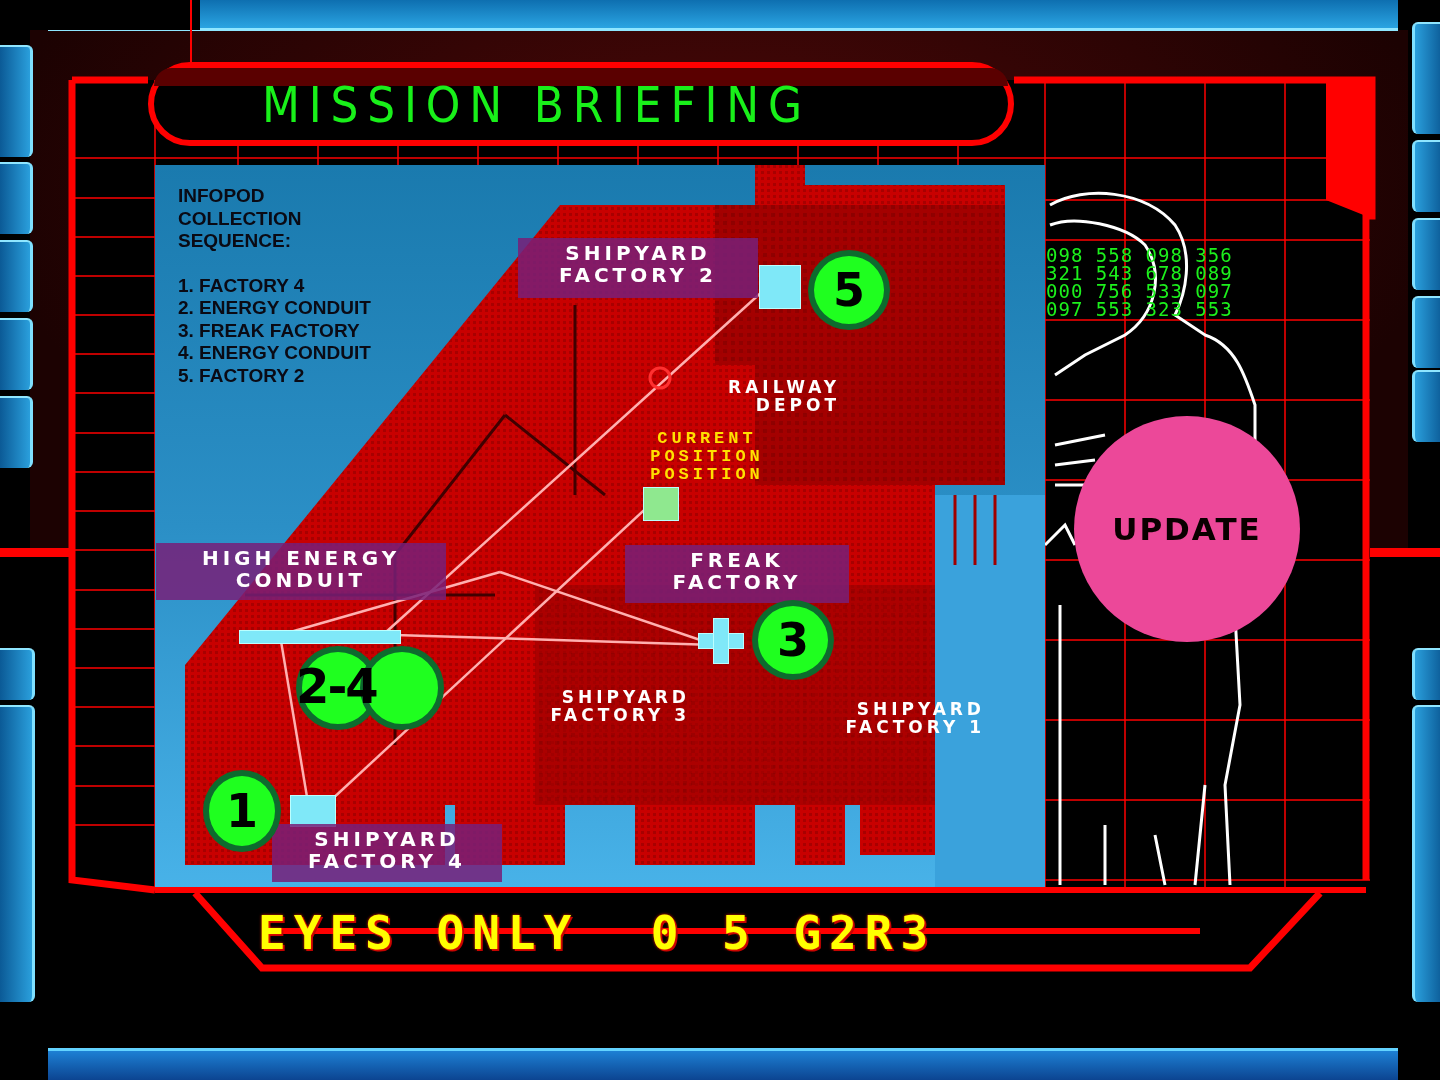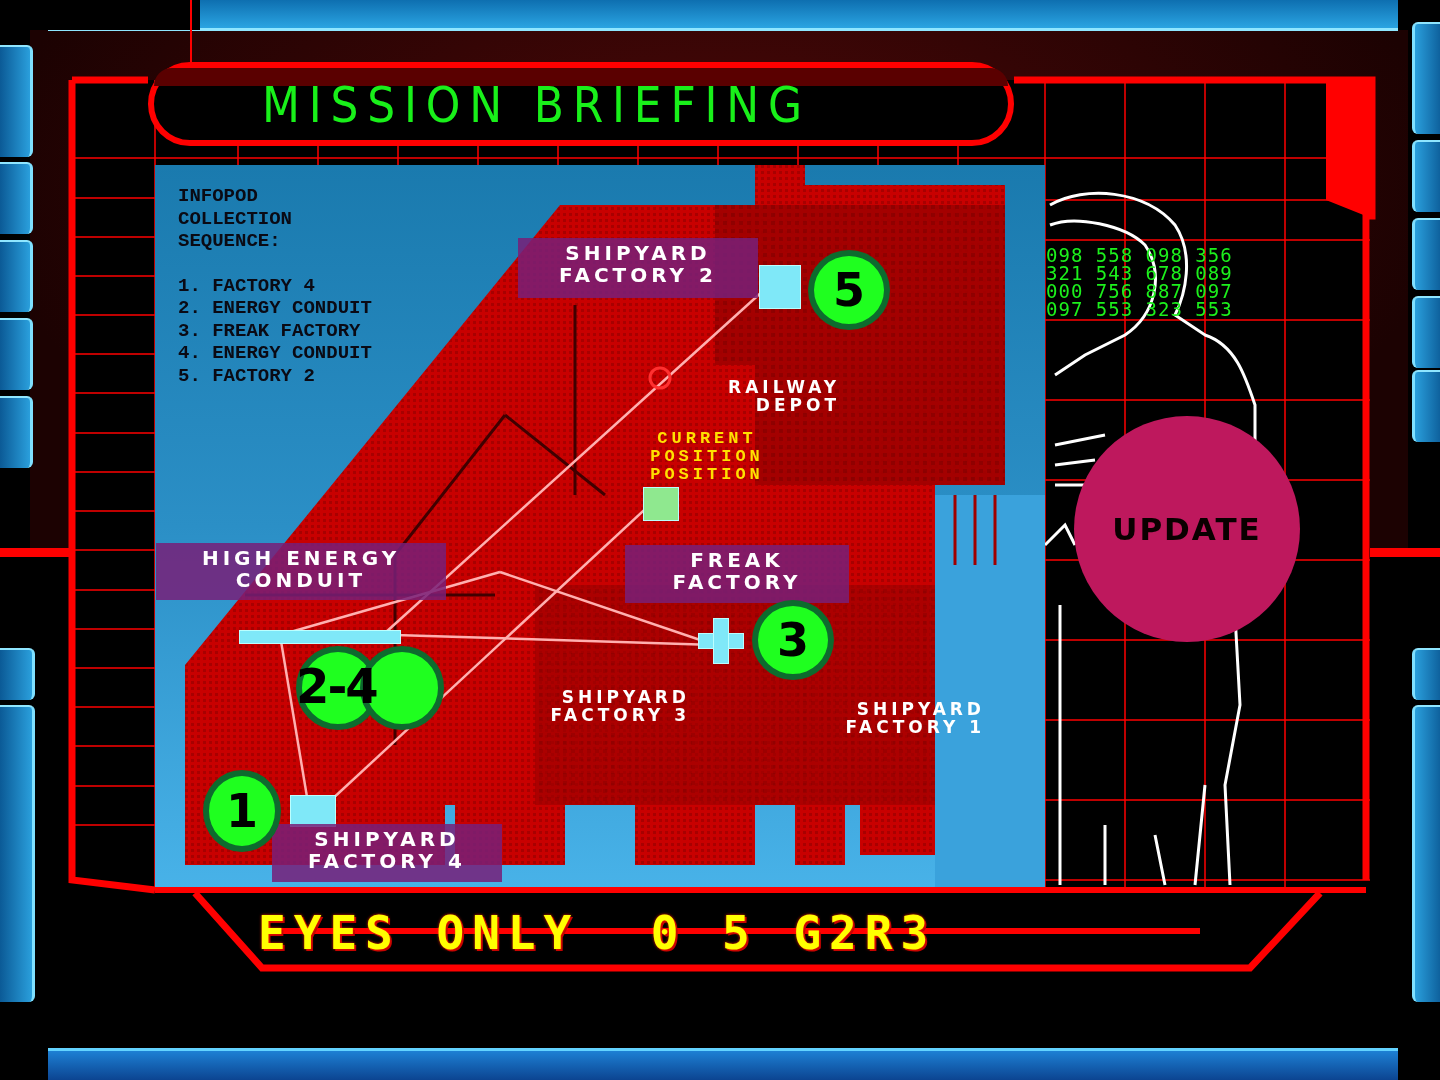--- a/index.html
+++ b/index.html
@@ -20,33 +20,33 @@
 
   
   .title-pill { position:absolute; left:148px; top:62px; width:866px; height:84px; border:6px solid #ff0000; border-radius:44px; background:#000; box-sizing:border-box; }
   .title-pill .inner { position:absolute; left:0; top:0; right:0; height:18px; background:#5a0000; border-radius:40px 40px 0 0; }
   .title-text { position:absolute; left:262px; top:76px; font-family:"DejaVu Sans", sans-serif; font-size:50px; letter-spacing:10px; color:#19f01a; transform:scaleX(0.88); transform-origin:left; font-weight:normal; }
 
   
   .map { position:absolute; left:155px; top:165px; width:890px; height:722px; background:linear-gradient(#1a7aae 0%, #2b8fc6 50%, #48b2e8 100%); overflow:hidden; }
   .map svg { position:absolute; left:0; top:0; }
 
-  .seq { position:absolute; left:178px; top:185px; font-family:Liberation Mono, monospace; font-weight:bold; font-size:19px; line-height:22.5px; color:#0a0a14; letter-spacing:0px; }
+  .seq { position:absolute; left:178px; top:185px; font-family:Liberation Sans, sans-serif; font-weight:bold; font-size:19px; line-height:22.5px; color:#0a0a14; letter-spacing:0px; }
   .seq .gap { height:22px; }
 
   .plabel { position:absolute; background:rgba(120,30,120,0.85); color:#fff; font-family:"DejaVu Sans", sans-serif; font-weight:bold; font-size:20px; letter-spacing:4px; text-align:center; line-height:22px; padding:4px 10px; box-sizing:border-box; }
   .wlabel { position:absolute; color:#fff; font-family:"DejaVu Sans", sans-serif; font-weight:bold; font-size:17px; letter-spacing:4px; text-align:right; line-height:18px; }
   .ylabel { position:absolute; color:#ffe000; font-family:Liberation Mono, monospace; font-weight:bold; font-size:17px; letter-spacing:4px; text-align:center; line-height:18px; }
 
   .marker { position:absolute; width:72px; height:72px; border-radius:50%; background:#1fff1f; border:6px solid #0d6b2e; box-sizing:border-box; color:#000; font-family:"DejaVu Sans", sans-serif; font-weight:bold; font-size:46px; text-align:center; line-height:60px; }
   .pod { position:absolute; background:#7fe8f8; border:1px solid #bff; }
 
   
   .numbers { position:absolute; left:1046px; top:246px; font-family:"DejaVu Sans Mono", monospace; font-size:19px; line-height:18px; color:#1cf01c; letter-spacing:1px; white-space:pre; }
-  .update-btn { position:absolute; left:1074px; top:416px; width:226px; height:226px; border-radius:50%; background:#be185d; border:none; color:#0a0000; font-family:"DejaVu Sans", sans-serif; font-weight:bold; font-size:31px; letter-spacing:2px; cursor:pointer; padding:0; }
+  .update-btn { position:absolute; left:1074px; top:416px; width:226px; height:226px; border-radius:50%; background:#ec4899; border:none; color:#0a0000; font-family:"DejaVu Sans", sans-serif; font-weight:bold; font-size:31px; letter-spacing:2px; cursor:pointer; padding:0; }
 
   
   .footer-text { position:absolute; left:258px; top:906px; font-family:"DejaVu Sans Mono", monospace; font-weight:bold; font-size:46px; color:#ffff00; letter-spacing:8px; white-space:pre; text-shadow:0 0 3px #ff2000, 2px 2px 0 #c00000; }
   .footer-line { position:absolute; left:280px; top:928px; width:920px; height:6px; background:#ff0000; }
 </style>
 </head>
 <body>
 
 <div class="redbg2"></div>
 <div class="bezel-top"></div>
@@ -248,18 +248,18 @@
   <g stroke="#ffffff" stroke-width="3" fill="none">
     <path d="M5,20 C40,0 100,5 130,40 C150,70 140,110 130,130 L160,150 C190,160 200,190 210,220 L210,300 C200,330 190,400 190,430 L195,520 L180,600 L185,700"></path>
     <path d="M5,40 C30,30 80,40 100,60 C120,90 110,130 80,150 L40,170 L10,190"></path>
     <path d="M10,260 L60,250 M10,280 L50,275 M10,300 L40,300"></path>
     <path d="M0,360 L20,340 L30,360"></path>
     <path d="M15,420 L15,700"></path>
     <path d="M60,640 L60,700 M110,650 L120,700 M160,600 L150,700"></path>
     <path d="M150,300 C170,330 180,360 175,380"></path>
   </g>
 </svg>
-<div class="numbers"><div>098 558 098 356</div><div>321 543 678 089</div><div>000 756 887 097</div><div>097 553 323 553</div></div>
+<div class="numbers"><div>098 558 098 356</div><div>321 543 678 089</div><div>000 756 533 097</div><div>097 553 323 553</div></div>
 
 <button class="update-btn">UPDATE</button>
 
 <div class="footer-line"></div>
 <div class="footer-text">EYES ONLY  0 5 G2R3</div>
 
 </body></html>

